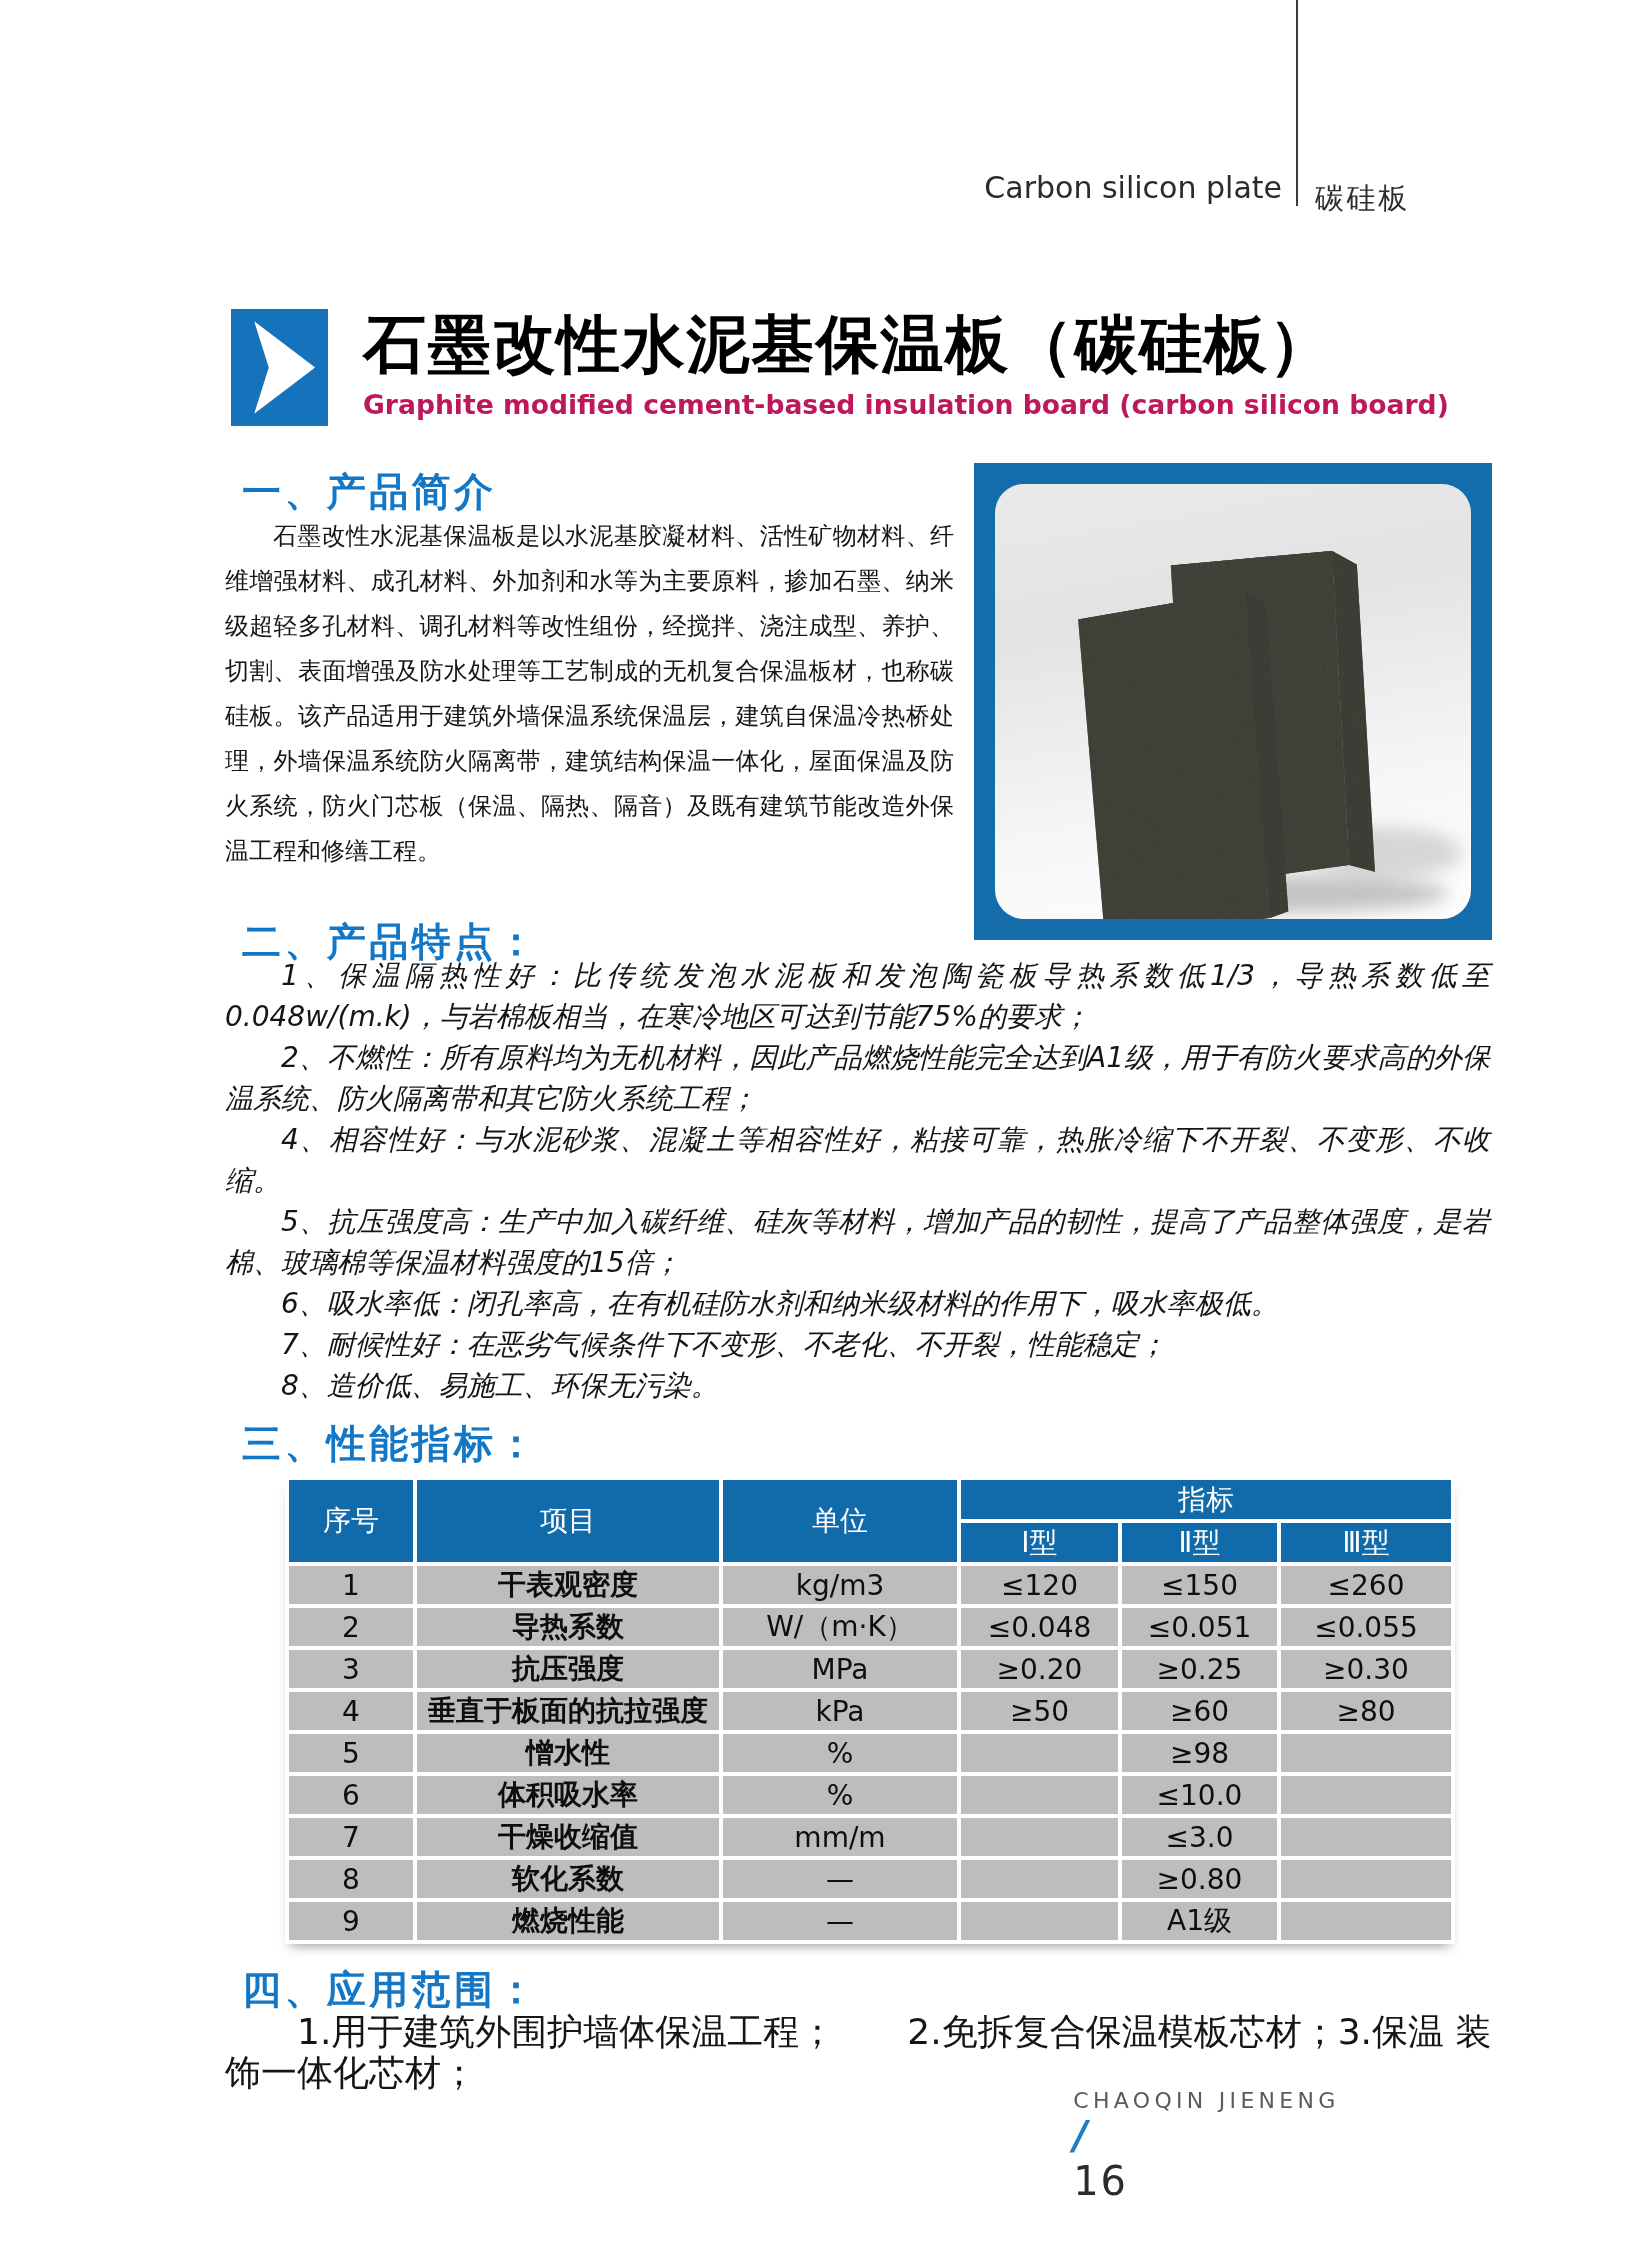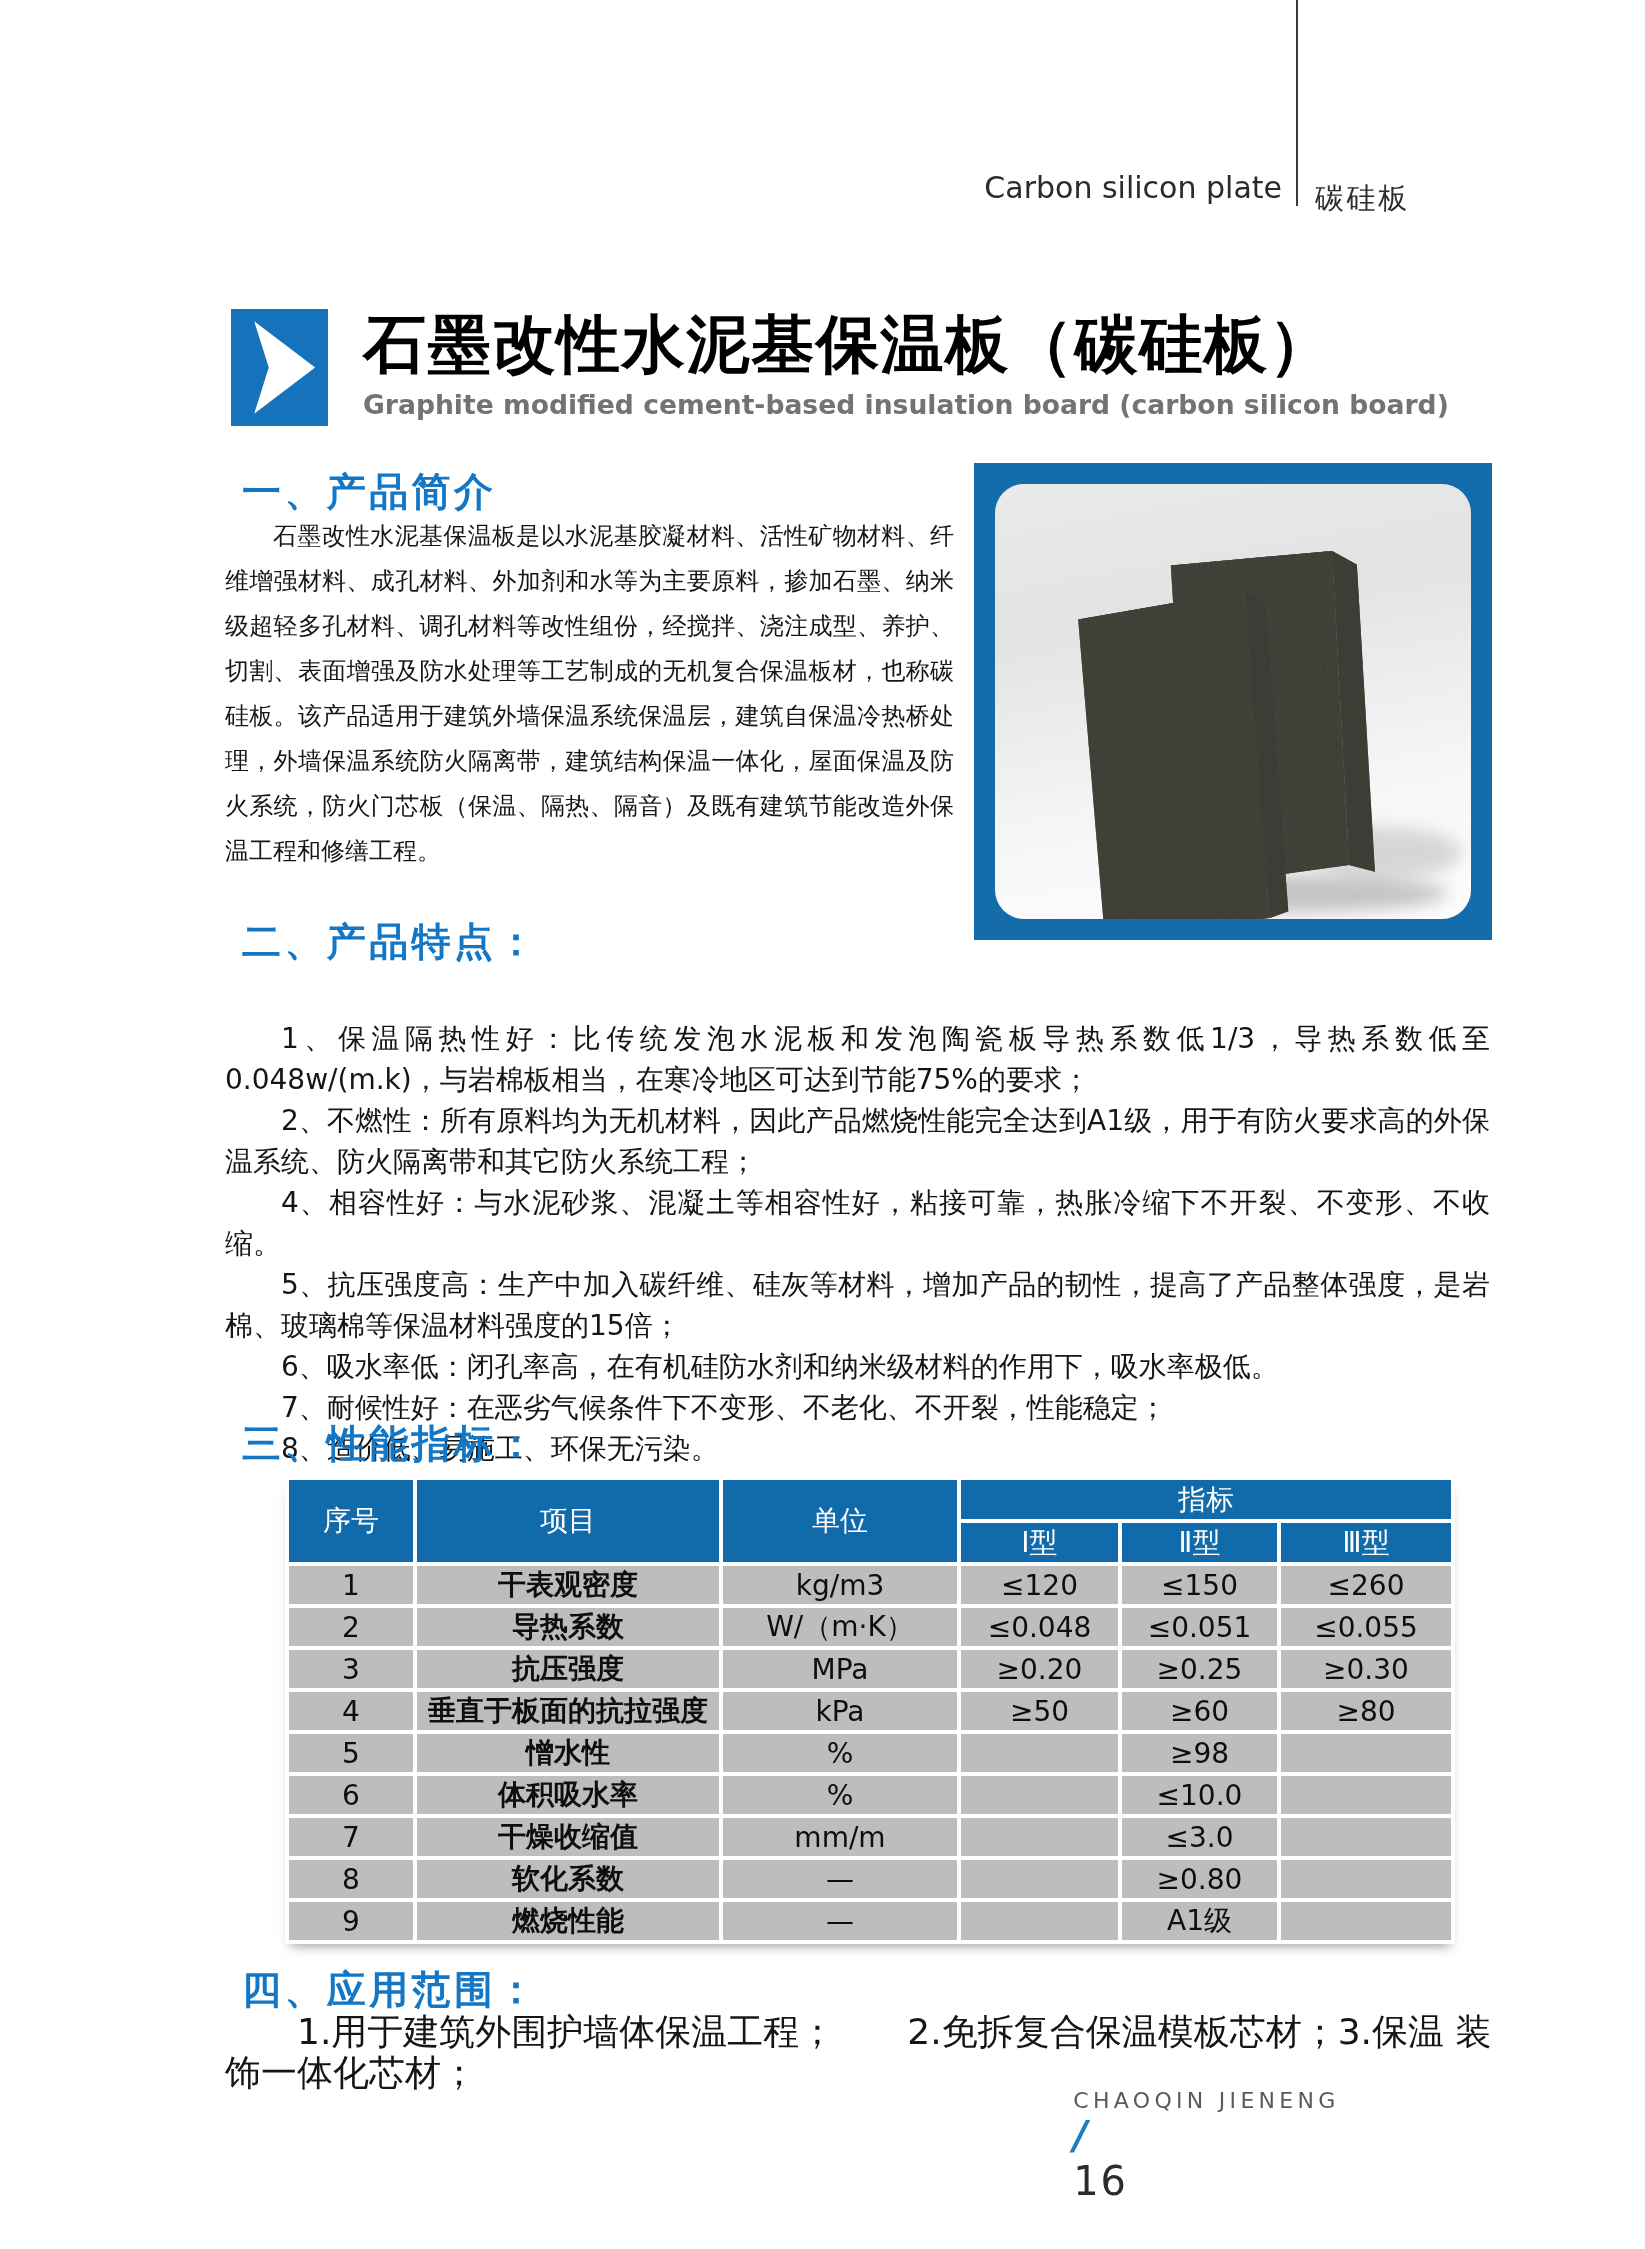--- a/index.html
+++ b/index.html
@@ -8,34 +8,34 @@
 
   
   .top-rule{position:absolute;left:1296px;top:0;width:1.7px;height:206px;background:#3a3a3a;}
   .hdr-en{position:absolute;right:364px;top:170px;font-size:30px;color:#2e2a28;}
   .hdr-cn{position:absolute;left:1315px;top:179px;font-size:29px;color:#2e2a28;letter-spacing:2.6px;}
 
   
   .title-icon{position:absolute;left:231px;top:309px;width:97px;height:117px;background:#1573bb;}
   .title-icon svg{display:block;width:100%;height:100%;}
   .title-cn{position:absolute;left:363px;top:302px;font-size:63px;font-weight:bold;color:#000000;letter-spacing:1.7px;white-space:nowrap;}
-  .title-en{position:absolute;left:363px;top:389px;font-size:26.6px;font-weight:bold;color:#737373;white-space:nowrap;}
+  .title-en{position:absolute;left:363px;top:389px;font-size:26.6px;font-weight:bold;color:#be185d;white-space:nowrap;}
 
   
   .sec-heading{position:absolute;font-size:39px;font-weight:bold;color:#1377c5;letter-spacing:3.4px;
                font-family:"DejaVu Serif","Liberation Serif",serif;white-space:nowrap;}
   .h-intro{left:242px;top:465px;}
   .h-features{left:242px;top:915px;}
   .h-performance{left:242px;top:1417px;}
   .h-application{left:242px;top:1963px;}
 
   
   .intro-body{position:absolute;left:225px;top:514px;width:729px;font-size:24px;line-height:45px;
               text-align:justify;text-indent:2em;color:#151515;}
-  .features-list{position:absolute;left:225px;top:1018px;width:1265px;}
+  .features-list{position:absolute;left:225px;top:955px;width:1265px;font-style:italic;}
   .feat{margin:0;font-size:28px;line-height:41px;text-align:justify;text-indent:2em;color:#151515;}
   .app-body{position:absolute;left:225px;top:2011px;width:1269px;font-size:36px;line-height:41px;
             text-indent:2em;color:#151515;white-space:pre-wrap;}
 
   
   .photo-frame{position:absolute;left:974px;top:463px;width:518px;height:477px;background:#146cab;}
   .photo-inner{position:absolute;left:20.6px;top:20.6px;right:20.6px;bottom:20.6px;border-radius:29px;overflow:hidden;
                background:linear-gradient(170deg,#eaeaea 0%,#e3e3e3 30%,#f6f6f6 70%,#ffffff 100%);}
   .photo-inner svg{display:block;width:100%;height:100%;}
 

